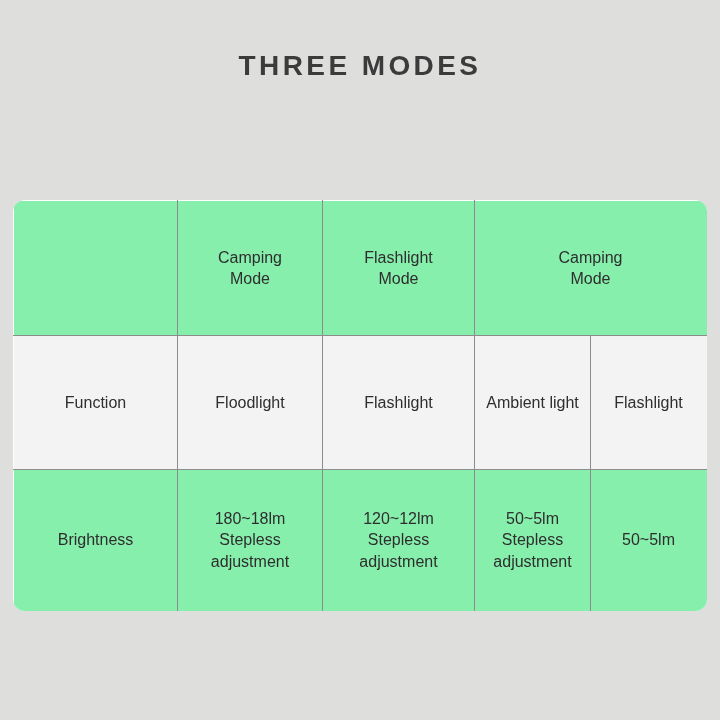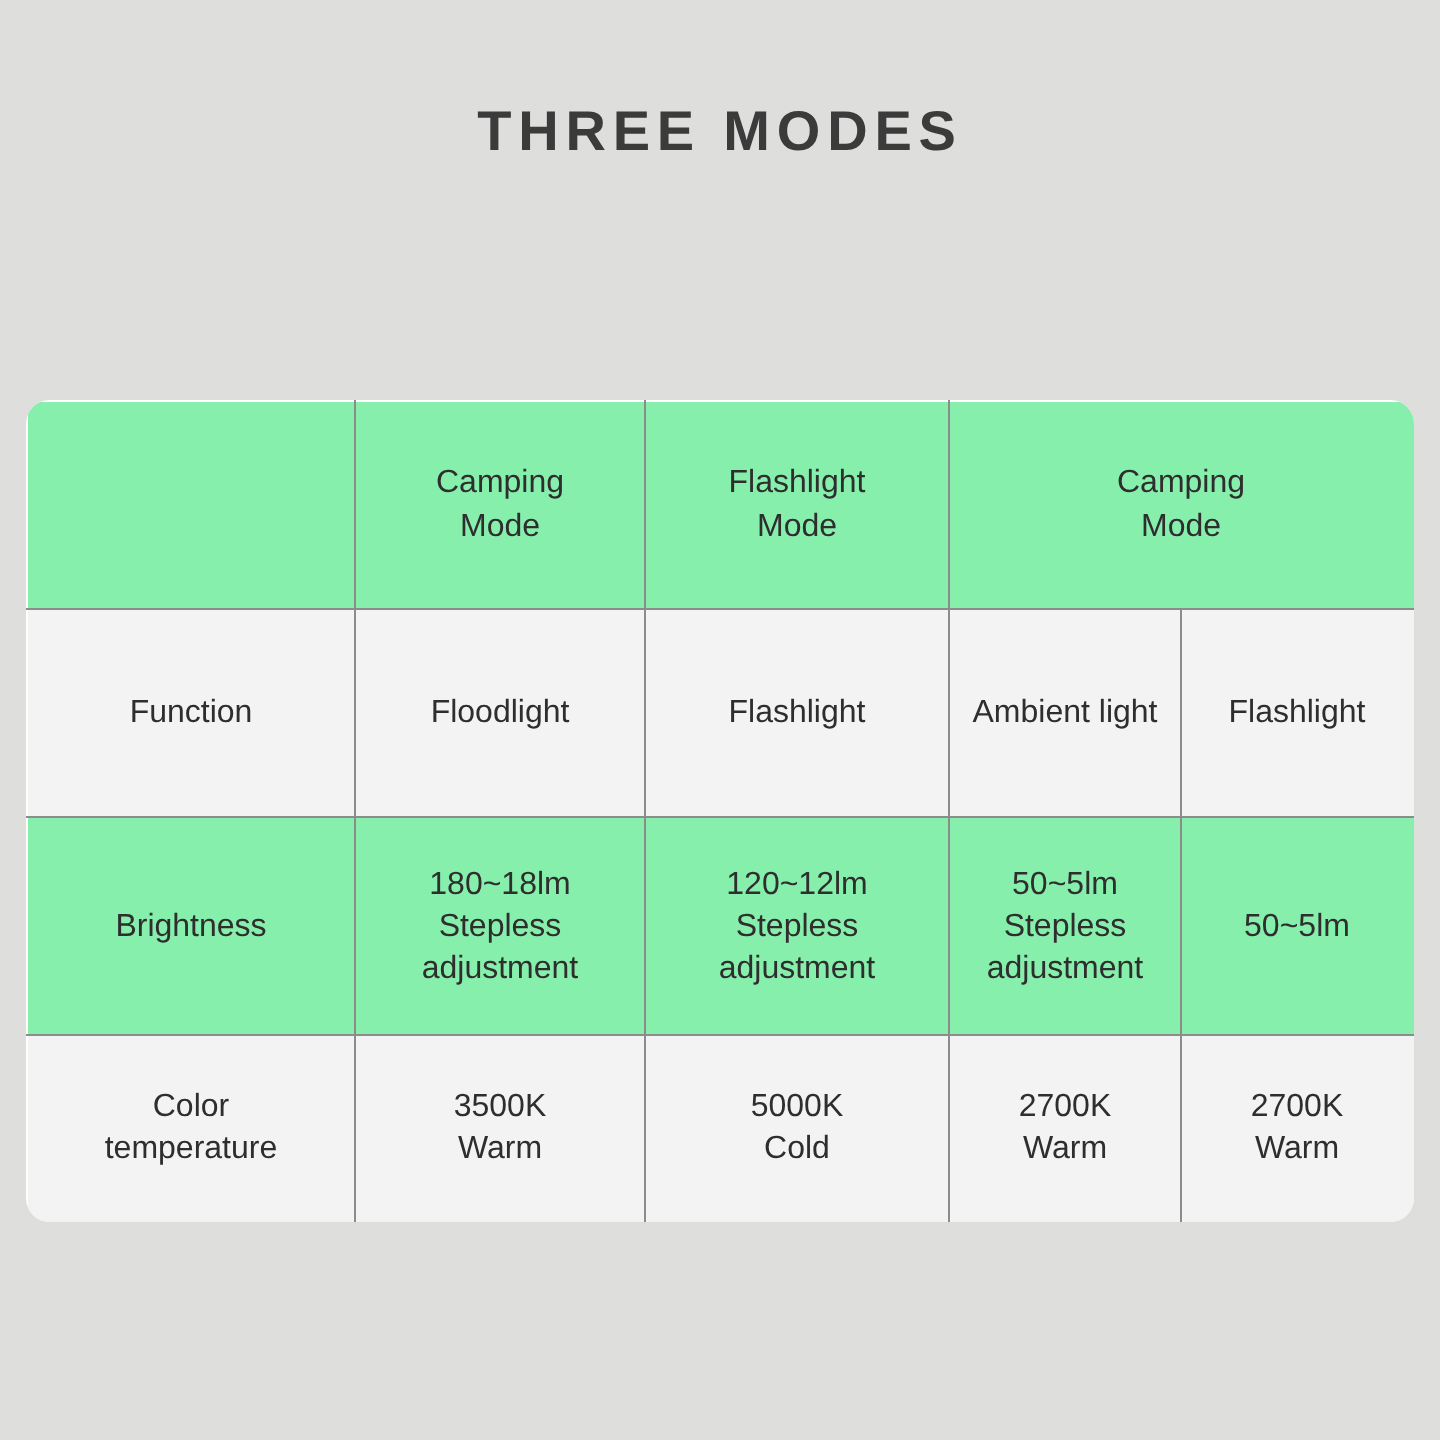--- a/index.html
+++ b/index.html
@@ -156,41 +156,19 @@
           <span class="cellline">adjustment</span>
         </td>
         <td class="c3">
           <span class="cellline">50~5lm</span>
           <span class="cellline">Stepless</span>
           <span class="cellline">adjustment</span>
         </td>
         <td class="c4 lastcol">50~5lm</td>
       </tr>
 
-      <tr class="r-colortemp shaded">
-        <td class="c0 rowlabel">
-          <span class="cellline">Color</span>
-          <span class="cellline">temperature</span>
-        </td>
-        <td class="c1">
-          <span class="cellline">3500K</span>
-          <span class="cellline">Warm</span>
-        </td>
-        <td class="c2">
-          <span class="cellline">5000K</span>
-          <span class="cellline">Cold</span>
-        </td>
-        <td class="c3">
-          <span class="cellline">2700K</span>
-          <span class="cellline">Warm</span>
-        </td>
-        <td class="c4 lastcol">
-          <span class="cellline">2700K</span>
-          <span class="cellline">Warm</span>
-        </td>
-      </tr>
 
 
     </tbody>
       </table>
   </div>
 
 </div>
 
 </body></html>

